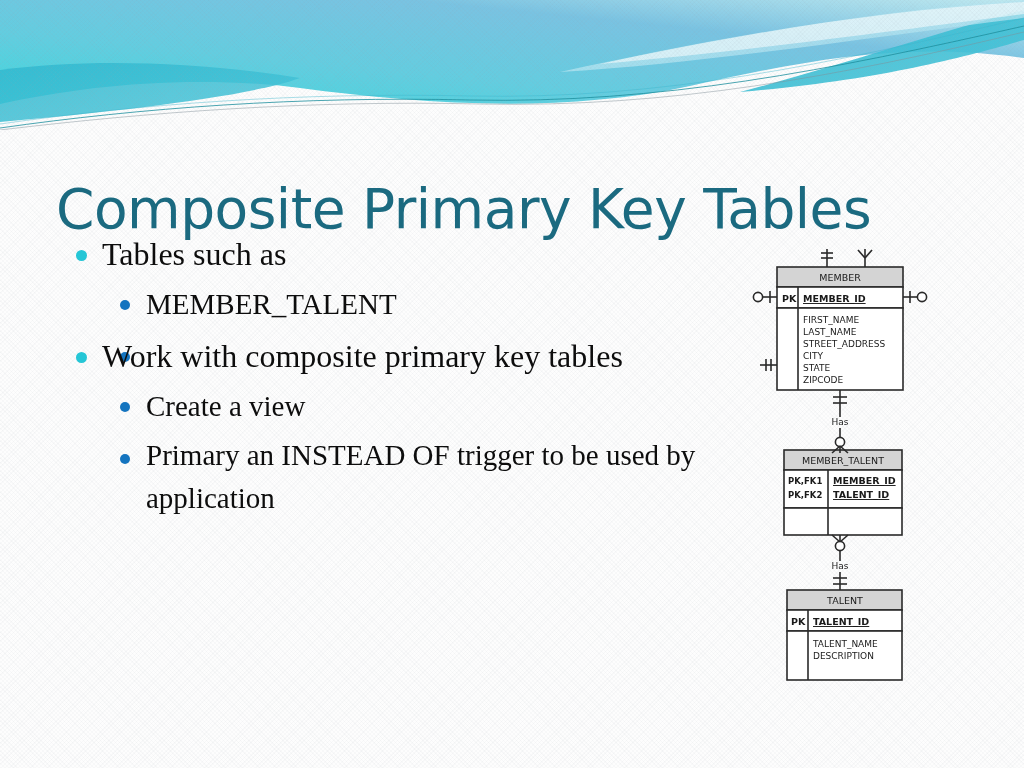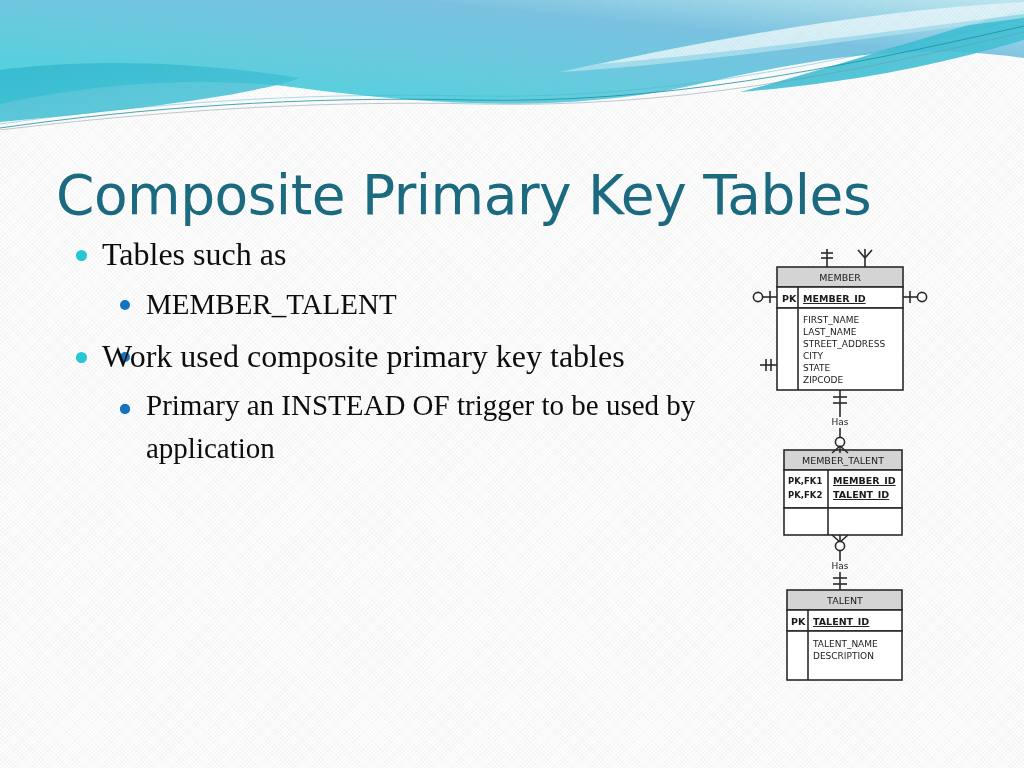--- a/index.html
+++ b/index.html
@@ -38,21 +38,21 @@
     top: 0; left: 0;
     width: 1024px;
     height: 130px;
     z-index: 1;
   }
 
   
   #title {
     position: absolute;
     left: 56px;
-    top: 126px;
+    top: 140px;
     width: 900px;
     font-family: "DejaVu Sans", sans-serif;
     font-size: 55px;
     font-weight: 400;
     letter-spacing: -0.5px;
     color: #1b6a80;
     white-space: nowrap;
     z-index: 3;
   }
 
@@ -171,26 +171,27 @@
           <span class="dot"></span>
           <span>MEMBER_TALENT</span>
         </li>
         <li class="b2">
           <span class="dot"></span>
         </li>
       </ul>
 
       <li class="b1">
         <span class="dot"></span>
-        <span>Work used composite primary key tables</span>
+        <span>Work with composite primary key tables</span>
       </li>
 
       <ul class="sublist">
         <li class="b2">
           <span class="dot"></span>
+          <span>Create a view</span>
         </li>
         <li class="b2 wrap">
           <span class="dot"></span>
           <span>Primary an INSTEAD OF trigger to be used by application</span>
         </li>
       </ul>
 
     </ul>
   </div>
 

